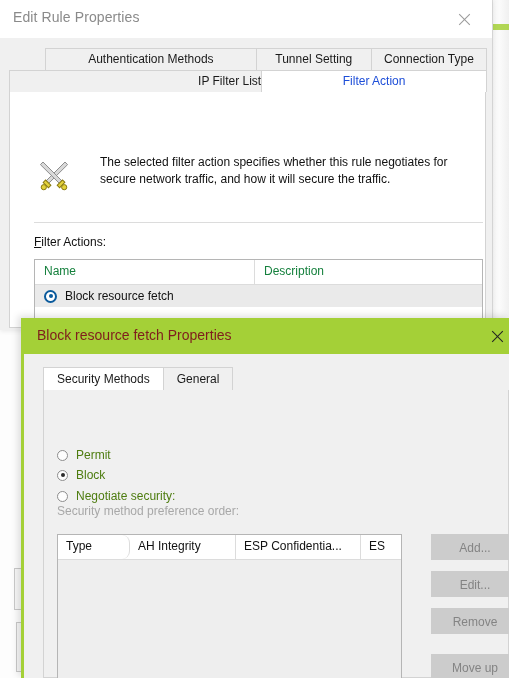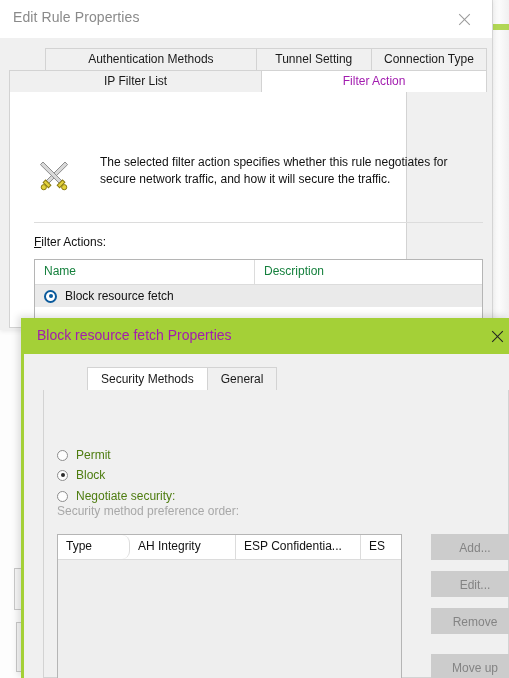--- a/index.html
+++ b/index.html
@@ -164,33 +164,33 @@
     border-bottom: none;
     margin-right: -1px;
     box-sizing: border-box;
     white-space: nowrap;
     cursor: default;
     overflow: hidden;
   }
   .tab.active {
     background: #ffffff;
     border-color: #d3d3d3;
-    color: #a21caf;
+    color: #1d4ed8;
   }
   .t-auth  { width: 228px; margin-left: 36px; }
   .t-tun   { width: 125px; }
   .t-conn  { width: 125px; }
-  .t-ipf   { width: 268px; }
+  .t-ipf   { width: 268px; text-align: right; }
   .t-filt  { width: 239px; }
 
   .tabpage {
     position: absolute;
     left: 9px;
     top: 54px;
-    width: 398px;
+    width: 477px;
     height: 236px;
     background: #ffffff;
     border: 1px solid #d3d3d3;
     border-top: none;
     box-sizing: border-box;
   }
 
   
   .info-row {
     position: absolute;
@@ -313,21 +313,21 @@
     left: 0; top: 0;
     width: 485px;
     height: 36px;
     background: #a4d037;
   }
   .dlg2-title {
     position: absolute;
     left: 13px;
     top: 9px;
     font-size: 14px;
-    color: #a21caf;
+    color: #7f1d1d;
     white-space: nowrap;
   }
   .dlg2-close {
     position: absolute;
     right: -8px;
     top: 0;
     width: 40px;
     height: 36px;
     display: flex;
     align-items: center;
@@ -358,21 +358,21 @@
     font-size: 12px;
     color: #1a1a1a;
     background: #f0f0f0;
     border: 1px solid #d3d3d3;
     border-bottom: none;
     margin-right: -1px;
     box-sizing: border-box;
     white-space: nowrap;
     cursor: default;
   }
-  .tab2.active { background: #ffffff; margin-left: 44px; }
+  .tab2.active { background: #ffffff; }
   .tabpage2 {
     position: absolute;
     left: 19px;
     top: 36px;
     width: 466px;
     height: 288px;
     background: #f0f0f0;
     border: 1px solid #d3d3d3;
     border-top: none;
     box-sizing: border-box;

